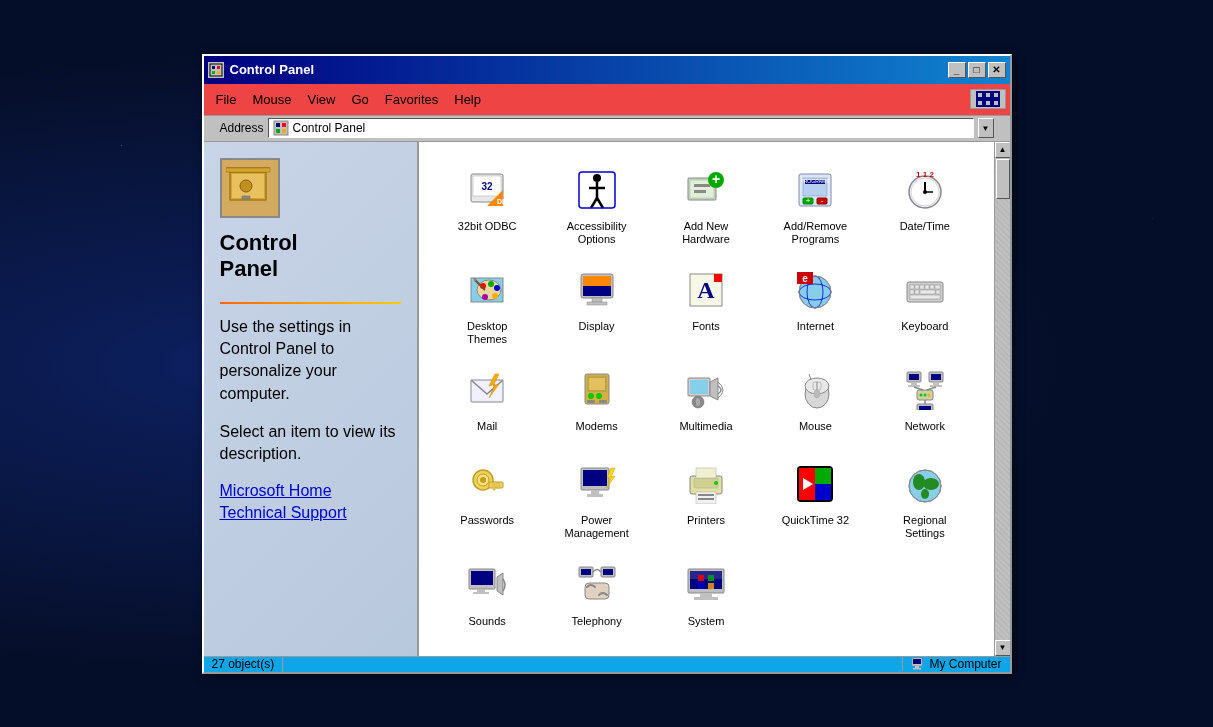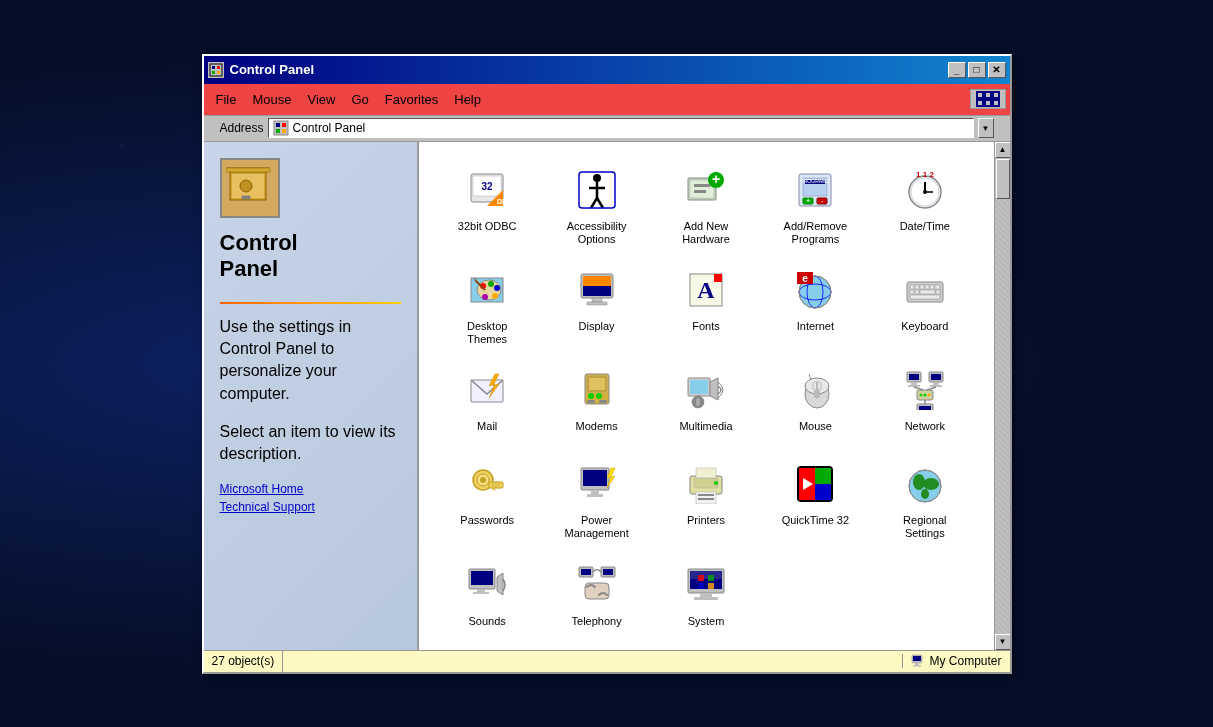--- a/index.html
+++ b/index.html
@@ -210,21 +210,21 @@
       color: #000;
       margin-bottom: 16px;
       line-height: 1.4;
       font-family: 'Arial', sans-serif;
     }
     .panel-links {
       margin-top: 8px;
     }
     .panel-link {
       color: #0000cc;
-      font-size: 12px;
+      font-size: 16px;
       text-decoration: underline;
       cursor: pointer;
       display: block;
       margin-bottom: 4px;
       font-family: 'Arial', sans-serif;
     }
 
     
     .right-panel {
       flex: 1;
@@ -272,22 +272,22 @@
     .icon-label {
       font-size: 11px;
       text-align: center;
       color: #000;
       font-family: 'Arial', sans-serif;
       line-height: 1.2;
     }
 
     
     .status-bar {
-      height: 22px;
-      background: #fef9c3;
+      height: 16px;
+      background: #0ea5e9;
       border-top: 1px solid #999;
       display: flex;
       align-items: center;
       flex-shrink: 0;
     }
     .status-item {
       padding: 0 8px;
       font-size: 12px;
       font-family: 'Arial', sans-serif;
       color: #000;

